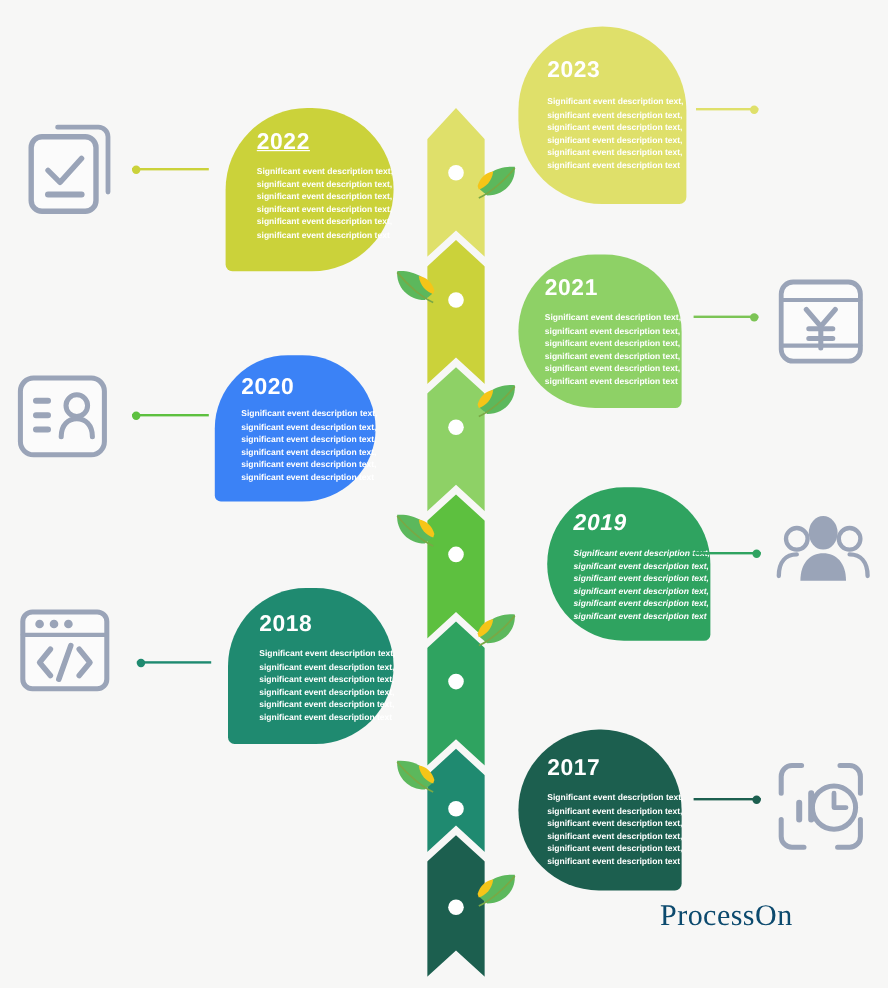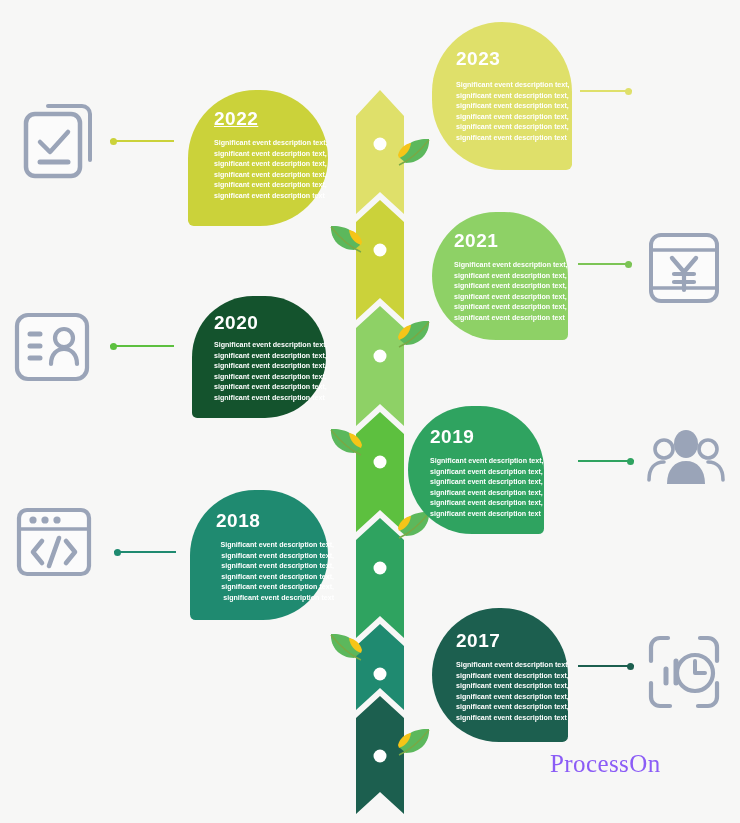--- a/index.html
+++ b/index.html
@@ -44,21 +44,21 @@
   .icon svg{display:block;}
 
   
   .sprout{position:absolute;}
 
   
   .wm{
     position:absolute;
     font-family:"Liberation Serif", serif;
     font-size:25px;
-    color:#8b5cf6;
+    color:#0c4a6e;
     letter-spacing:.4px;
   }
 </style>
 </head>
 <body>
 
 <div id="stage">
 
   <div class="stem-wrap">
     <svg width="48" height="728" viewBox="0 0 48 728">
@@ -176,55 +176,55 @@
   </div>
   <div class="icon" style="left:646px;top:230px;">
     <svg width="76" height="76" viewBox="0 0 76 76" fill="none" stroke="#9aa4b8" stroke-width="4" stroke-linecap="round" stroke-linejoin="round">
       <rect x="5" y="5" width="66" height="66" rx="10" fill="#fbfbfb"></rect>
       <path d="M5 20 H71 M5 58 H71" stroke-width="3.4"></path>
       <path d="M26 28 L38 42 L50 28" stroke-width="4.4"></path>
       <path d="M28 44 H48 M28 52 H48 M38 42 V60" stroke-width="4.2"></path>
     </svg>
   </div>
 
-  <div class="leaf right" style="left:192px;top:296px;width:134px;height:122px;background:#14532d;">
+  <div class="leaf right" style="left:179px;top:296px;width:134px;height:122px;background:#3b82f6;">
     <div class="yr" style="left:22px;top:16px;">2020</div>
     <div class="body" style="left:22px;top:44px;">Significant event description text, significant event description text, significant event description text, significant event description text, significant event description text, significant event description text</div>
   </div>
   <div class="conn" style="left:110px;top:345px;width:64px;background:#5dc03f;">
     <div class="cdot" style="left:0;background:#5dc03f;"></div>
   </div>
   <div class="icon" style="left:12px;top:310px;">
     <svg width="80" height="76" viewBox="0 0 80 76" fill="none" stroke="#9aa4b8" stroke-width="4.2" stroke-linecap="round" stroke-linejoin="round">
       <rect x="5" y="5" width="70" height="64" rx="11" fill="#fbfbfb"></rect>
       <path d="M18 24 H28 M18 36 H28 M18 48 H28" stroke-width="5"></path>
       <circle cx="52" cy="28" r="9"></circle>
       <path d="M39 54 C39 44 45 39 52 39 C59 39 65 44 65 54"></path>
     </svg>
   </div>
 
-  <div class="leaf left" style="left:408px;top:406px;width:136px;height:128px;background:#2fa360;">
+  <div class="leaf left" style="left:456px;top:406px;width:136px;height:128px;background:#2fa360;font-style:italic;">
     <div class="yr" style="left:22px;top:20px;">2019</div>
     <div class="body" style="left:22px;top:50px;">Significant event description text, significant event description text, significant event description text, significant event description text, significant event description text, significant event description text</div>
   </div>
   <div class="conn" style="left:578px;top:460px;width:56px;background:#2fa360;">
     <div class="cdot" style="right:0;background:#2fa360;"></div>
   </div>
   <div class="icon" style="left:644px;top:424px;">
     <svg width="84" height="76" viewBox="0 0 84 76" fill="none" stroke="#9aa4b8" stroke-width="3.6" stroke-linecap="round" stroke-linejoin="round">
       <circle cx="20" cy="25" r="9"></circle>
       <path d="M5 56 C5 44 11 38 20 38"></path>
       <circle cx="64" cy="25" r="9"></circle>
       <path d="M79 56 C79 44 73 38 64 38"></path>
       <ellipse cx="42" cy="20" rx="12" ry="14" fill="#9aa4b8" stroke="none"></ellipse>
       <path d="M23 60 C23 45 31 37 42 37 C53 37 61 45 61 60 Z" fill="#9aa4b8" stroke="none"></path>
     </svg>
   </div>
 
-  <div class="leaf right" style="left:190px;top:490px;width:138px;height:130px;background:#1f8a70;text-align:right;">
+  <div class="leaf right" style="left:190px;top:490px;width:138px;height:130px;background:#1f8a70;">
     <div class="yr" style="left:26px;top:20px;">2018</div>
     <div class="body" style="left:26px;top:50px;">Significant event description text, significant event description text, significant event description text, significant event description text, significant event description text, significant event description text</div>
   </div>
   <div class="conn" style="left:114px;top:551px;width:62px;background:#1f8a70;">
     <div class="cdot" style="left:0;background:#1f8a70;"></div>
   </div>
   <div class="icon" style="left:14px;top:505px;">
     <svg width="80" height="76" viewBox="0 0 80 76" fill="none" stroke="#9aa4b8" stroke-width="4.2" stroke-linecap="round" stroke-linejoin="round">
       <rect x="5" y="5" width="70" height="64" rx="8" fill="#fbfbfb"></rect>
       <path d="M5 24 H75" stroke-width="3.6"></path>

